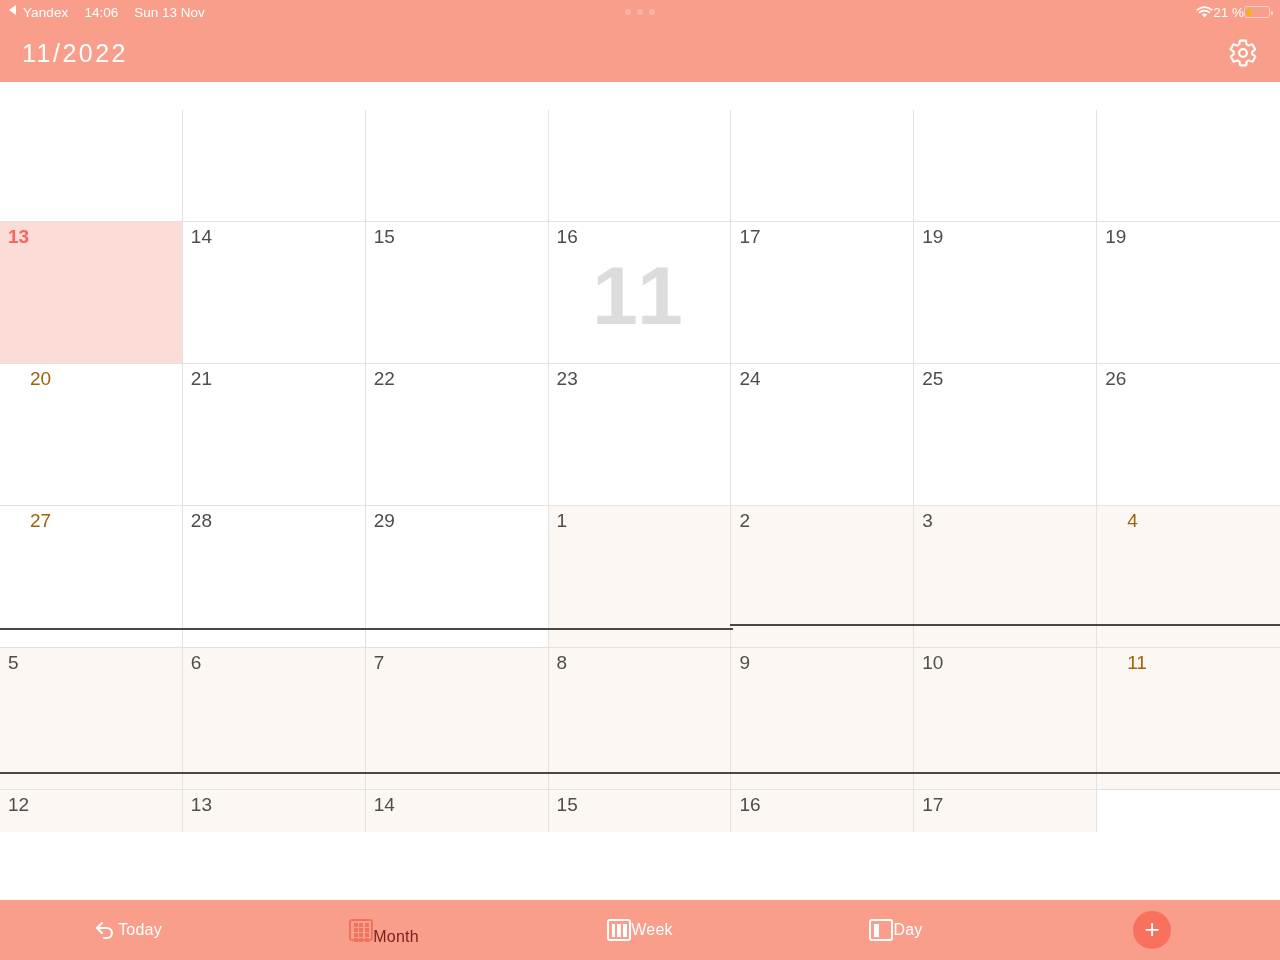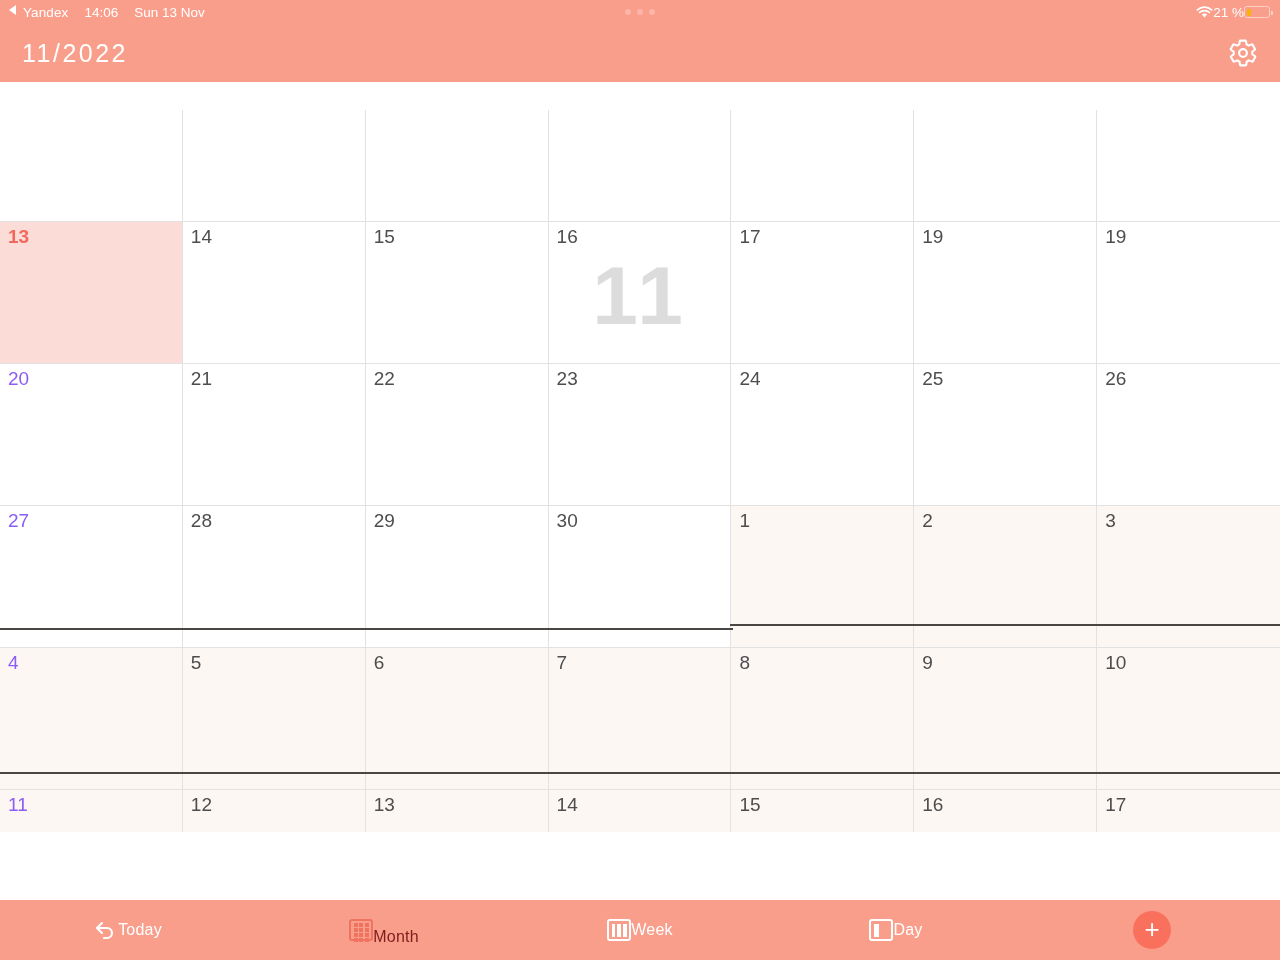--- a/index.html
+++ b/index.html
@@ -98,21 +98,21 @@
     border-right:1px solid #E2E2E2;
     border-bottom:1px solid #E2E2E2;
     background:#ffffff;
     padding:5px 0 0 8px;
   }
   .cell:nth-child(7n) { border-right:none; }
   .cell .daynum {
     font-size:19px; color:#4D4D4D; line-height:1;
     display:inline-block;
   }
-  .cell.sun .daynum { color:#8b5cf6; }
+  .cell.sun .daynum { color:#a16207;margin-left:22px; }
   .cell.today { background:#FBDCD7; }
   .cell.today .daynum { color:#F2685E; font-weight:bold; }
   .cell.other { background:#FDF7F4; }
 
   
   .watermark {
     position:absolute;
     left:50%; top:50%;
     transform:translate(-50%,-46%);
     font-size:82px; font-weight:bold; color:#DCDCDC;
@@ -224,21 +224,20 @@
         <div class="cell sun"><span class="daynum">20</span></div>
         <div class="cell normal"><span class="daynum">21</span></div>
         <div class="cell normal"><span class="daynum">22</span></div>
         <div class="cell normal"><span class="daynum">23</span></div>
         <div class="cell normal"><span class="daynum">24</span></div>
         <div class="cell normal"><span class="daynum">25</span></div>
         <div class="cell normal"><span class="daynum">26</span></div>
         <div class="cell sun"><span class="daynum">27</span></div>
         <div class="cell normal"><span class="daynum">28</span></div>
         <div class="cell normal"><span class="daynum">29</span></div>
-        <div class="cell normal"><span class="daynum">30</span></div>
         <div class="cell other"><span class="daynum">1</span></div>
         <div class="cell other"><span class="daynum">2</span></div>
         <div class="cell other"><span class="daynum">3</span></div>
         <div class="cell other sun"><span class="daynum">4</span></div>
         <div class="cell other"><span class="daynum">5</span></div>
         <div class="cell other"><span class="daynum">6</span></div>
         <div class="cell other"><span class="daynum">7</span></div>
         <div class="cell other"><span class="daynum">8</span></div>
         <div class="cell other"><span class="daynum">9</span></div>
         <div class="cell other"><span class="daynum">10</span></div>

